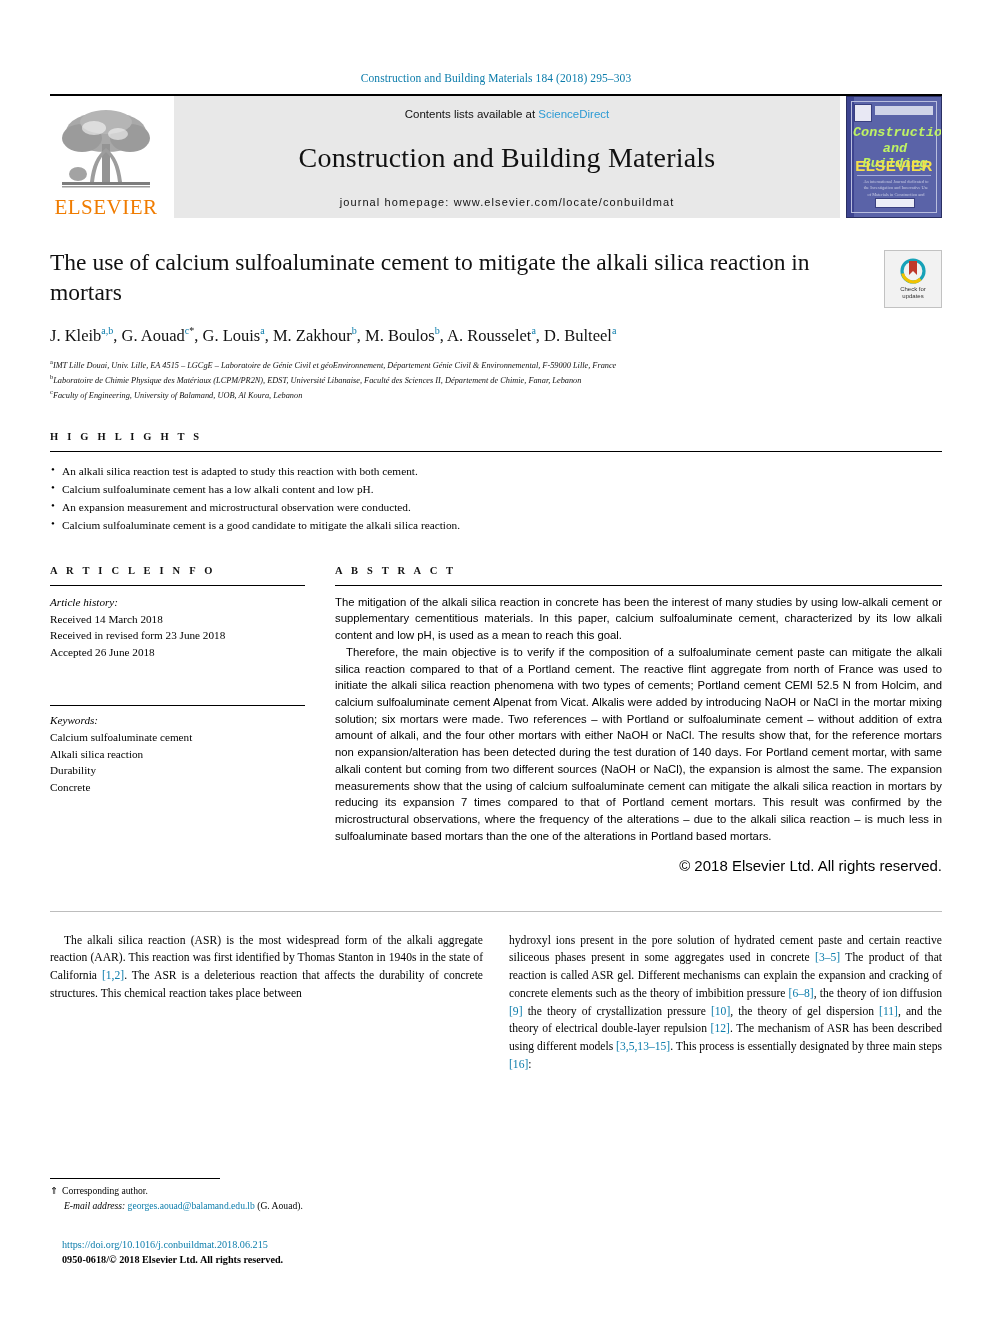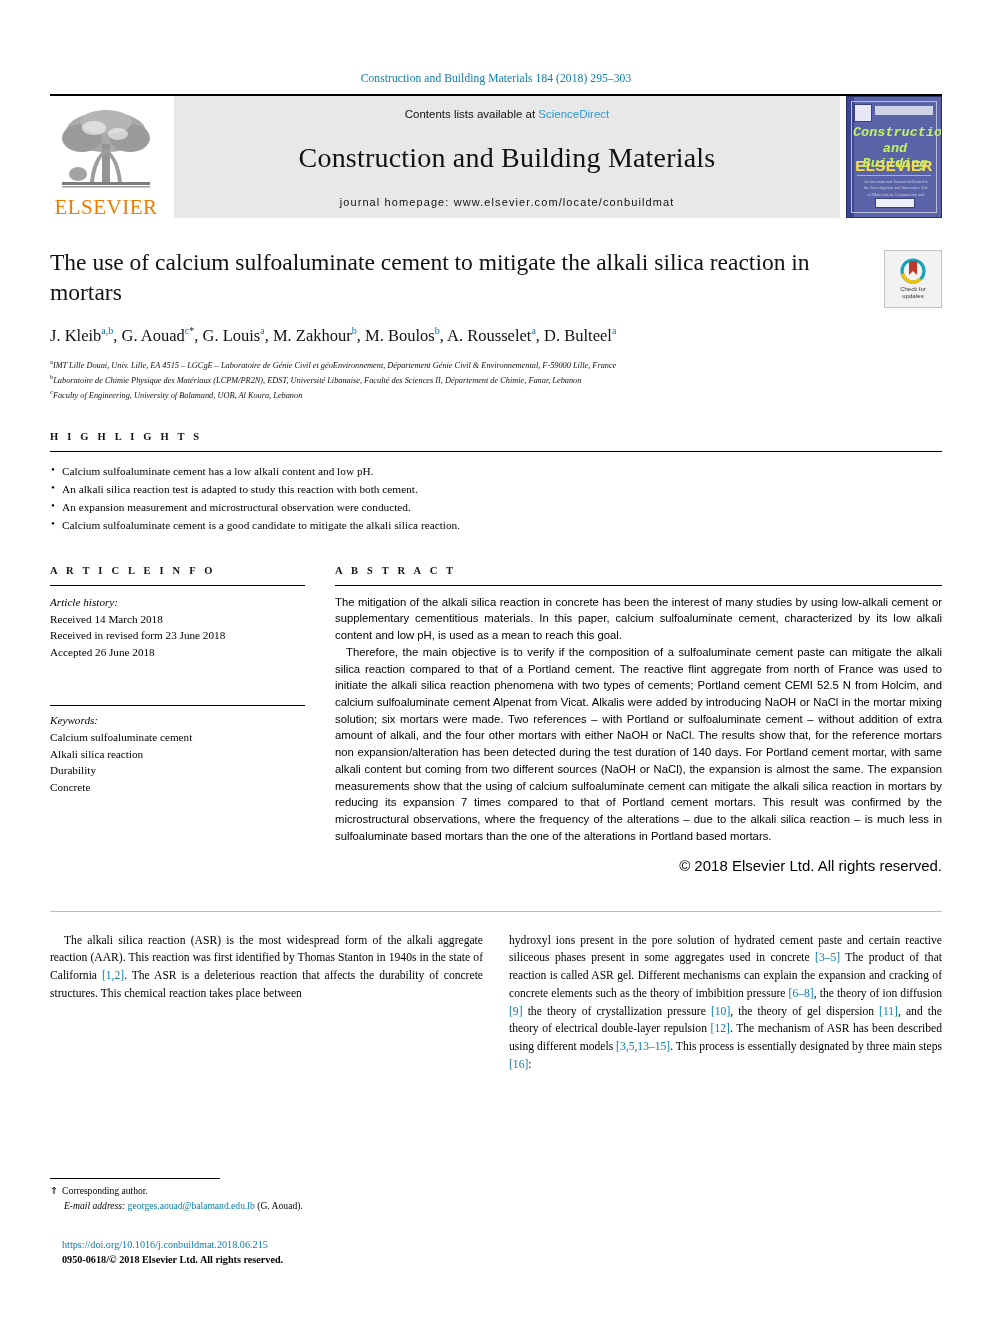--- a/index.html
+++ b/index.html
@@ -374,22 +374,22 @@
   <div class="affiliations">
       <div><sup>a</sup><span>IMT Lille Douai, Univ. Lille, EA 4515 – LGCgE – Laboratoire de Génie Civil et géoEnvironnement, Département Génie Civil &amp; Environnemental, F-59000 Lille, France</span></div>
       <div><sup>b</sup><span>Laboratoire de Chimie Physique des Matériaux (LCPM/PR2N), EDST, Université Libanaise, Faculté des Sciences II, Département de Chimie, Fanar, Lebanon</span></div>
       <div><sup>c</sup><span>Faculty of Engineering, University of Balamand, UOB, Al Koura, Lebanon</span></div>
     </div>
 
   <div class="highlights-wrap">
     <div class="sec-head">H I G H L I G H T S</div>
     <div class="hl-rule"></div>
     <ul class="hl-list">
+        <li>An alkali silica reaction test is adapted to study this reaction with both cement.</li>
         <li>Calcium sulfoaluminate cement has a low alkali content and low pH.</li>
-        <li>An alkali silica reaction test is adapted to study this reaction with both cement.</li>
         <li>An expansion measurement and microstructural observation were conducted.</li>
         <li>Calcium sulfoaluminate cement is a good candidate to mitigate the alkali silica reaction.</li>
       </ul>
   </div>
 
   <div class="info-abstract">
     <div class="col-info">
       <div class="sec-head">A R T I C L E   I N F O</div>
       <div class="ai-rule"></div>
       <div class="ai-block">

